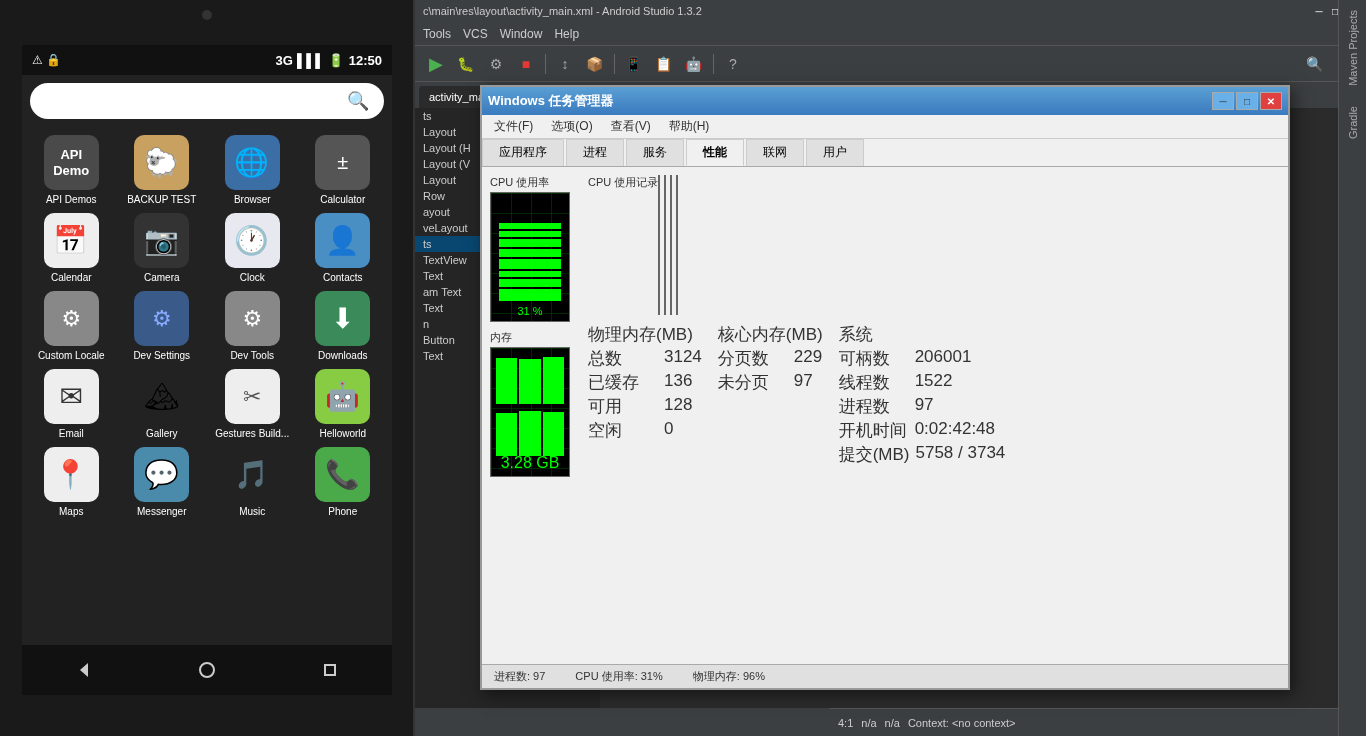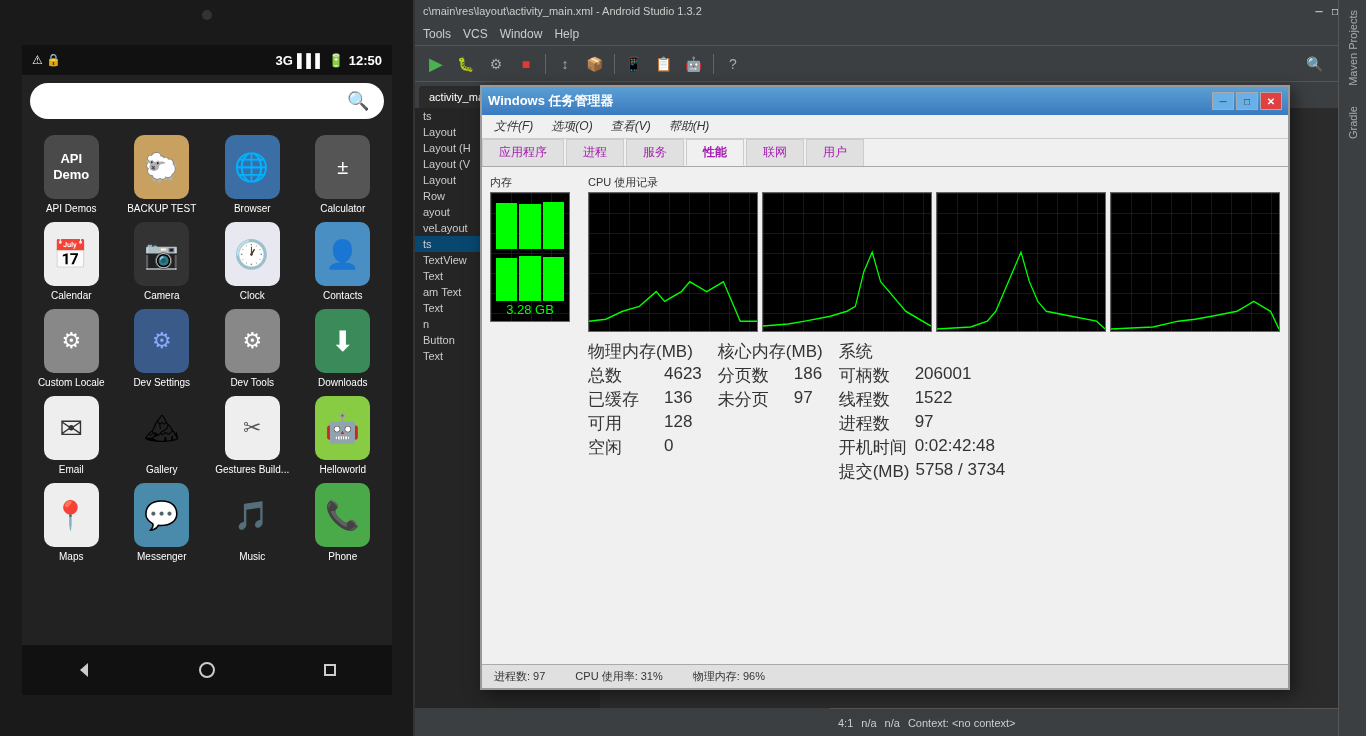--- a/index.html
+++ b/index.html
@@ -70,21 +70,21 @@
 
     .app-item {
       display: flex;
       flex-direction: column;
       align-items: center;
       gap: 4px;
       cursor: pointer;
     }
 
     .app-icon {
-      width: 55px; height: 64px;
+      width: 55px; height: 55px;
       border-radius: 10px;
       display: flex; align-items: center; justify-content: center;
       font-size: 26px;
       position: relative;
       overflow: hidden;
     }
 
     .app-label {
       color: white;
       font-size: 10px;
@@ -358,32 +358,32 @@
     .tm-menu-bar {
       height: 24px;
       background: #f0f0f0;
       display: flex; align-items: center;
       padding: 0 4px; gap: 2px;
       font-size: 12px; color: #333;
       border-bottom: 1px solid #ccc;
     }
 
     .tm-menu-item {
-      padding: 2px 8px; cursor: pointer; font-style: italic;
+      padding: 2px 8px; cursor: pointer;
     }
 
     .tm-tabs {
       display: flex;
       background: #f0f0f0;
       border-bottom: 1px solid #aaa;
     }
 
     .tm-tab {
       padding: 4px 16px;
-      font-size: 12px; color: #a21caf;
+      font-size: 12px; color: #000000;
       border: 1px solid #ccc;
       border-bottom: none;
       background: #e0e0e0;
       cursor: pointer;
       margin-right: 2px;
     }
 
     .tm-tab.active {
       background: #f0f0f0;
       border-bottom: 1px solid #f0f0f0;
@@ -425,30 +425,30 @@
     .mem-gauge {
       width: 80px; height: 130px;
       background: #000;
       border: 1px solid #666;
       position: relative;
     }
 
     .mem-label {
       position: absolute; bottom: 4px; left: 0; right: 0;
       text-align: center;
-      color: #00ff00; font-size: 13px;
+      color: #00ff00; font-size: 16px;
     }
 
     .tm-right {
       flex: 1;
       display: flex; flex-direction: column; gap: 8px;
     }
 
     .cpu-history {
-      display: flex; flex-direction: column;
+      display: flex; flex-direction: row;
     }
 
     .cpu-history-title {
       font-size: 11px; color: #333; margin-bottom: 2px;
     }
 
     .cpu-charts {
       display: flex; gap: 4px;
     }
 
@@ -772,20 +772,38 @@
     <div class="tm-tab">进程</div>
     <div class="tm-tab">服务</div>
     <div class="tm-tab active">性能</div>
     <div class="tm-tab">联网</div>
     <div class="tm-tab">用户</div>
   </div>
 
   <div class="tm-body">
 
     <div class="tm-left">
+      <div>
+        <div class="tm-section-title">CPU 使用率</div>
+        <div class="cpu-gauge">
+          <div class="chart-grid"></div>
+
+          <div style="position:absolute;bottom:20px;left:8px;right:8px;height:75%;display:flex;flex-direction:column;gap:2px;justify-content:flex-end;">
+            <div style="background:#00ff00;height:6px;"></div>
+            <div style="background:#00ff00;height:6px;"></div>
+            <div style="background:#00ff00;height:8px;"></div>
+            <div style="background:#00ff00;height:8px;"></div>
+            <div style="background:#00ff00;height:10px;"></div>
+            <div style="background:#00ff00;height:6px;"></div>
+            <div style="background:#00ff00;height:8px;"></div>
+            <div style="background:#00ff00;height:12px;"></div>
+          </div>
+          <div class="cpu-label">31 %</div>
+        </div>
+      </div>
 
       <div>
         <div class="tm-section-title">内存</div>
         <div class="mem-gauge">
           <div class="chart-grid"></div>
           <div style="position:absolute;bottom:20px;left:5px;right:5px;top:5px;display:grid;grid-template-columns:repeat(3,1fr);gap:2px;align-items:end;">
             <div style="background:#00ff00;height:90%;"></div>
             <div style="background:#00ff00;height:88%;"></div>
             <div style="background:#00ff00;height:92%;"></div>
             <div style="background:#00ff00;height:85%;"></div>
@@ -835,21 +853,21 @@
 
 
       <div class="tm-info-row">
 
         <div class="info-section">
           <div class="info-line">
             <span class="info-key">物理内存(MB)</span>
           </div>
           <div class="info-line">
             <span class="info-key">总数</span>
-            <span class="info-val">4623</span>
+            <span class="info-val">3124</span>
           </div>
           <div class="info-line">
             <span class="info-key">已缓存</span>
             <span class="info-val">136</span>
           </div>
           <div class="info-line">
             <span class="info-key">可用</span>
             <span class="info-val">128</span>
           </div>
           <div class="info-line">
@@ -857,21 +875,21 @@
             <span class="info-val">0</span>
           </div>
         </div>
 
         <div class="info-section">
           <div class="info-line">
             <span class="info-key">核心内存(MB)</span>
           </div>
           <div class="info-line">
             <span class="info-key">分页数</span>
-            <span class="info-val">186</span>
+            <span class="info-val">229</span>
           </div>
           <div class="info-line">
             <span class="info-key">未分页</span>
             <span class="info-val">97</span>
           </div>
         </div>
 
         <div class="info-section">
           <div class="info-line">
             <span class="info-key">系统</span>

